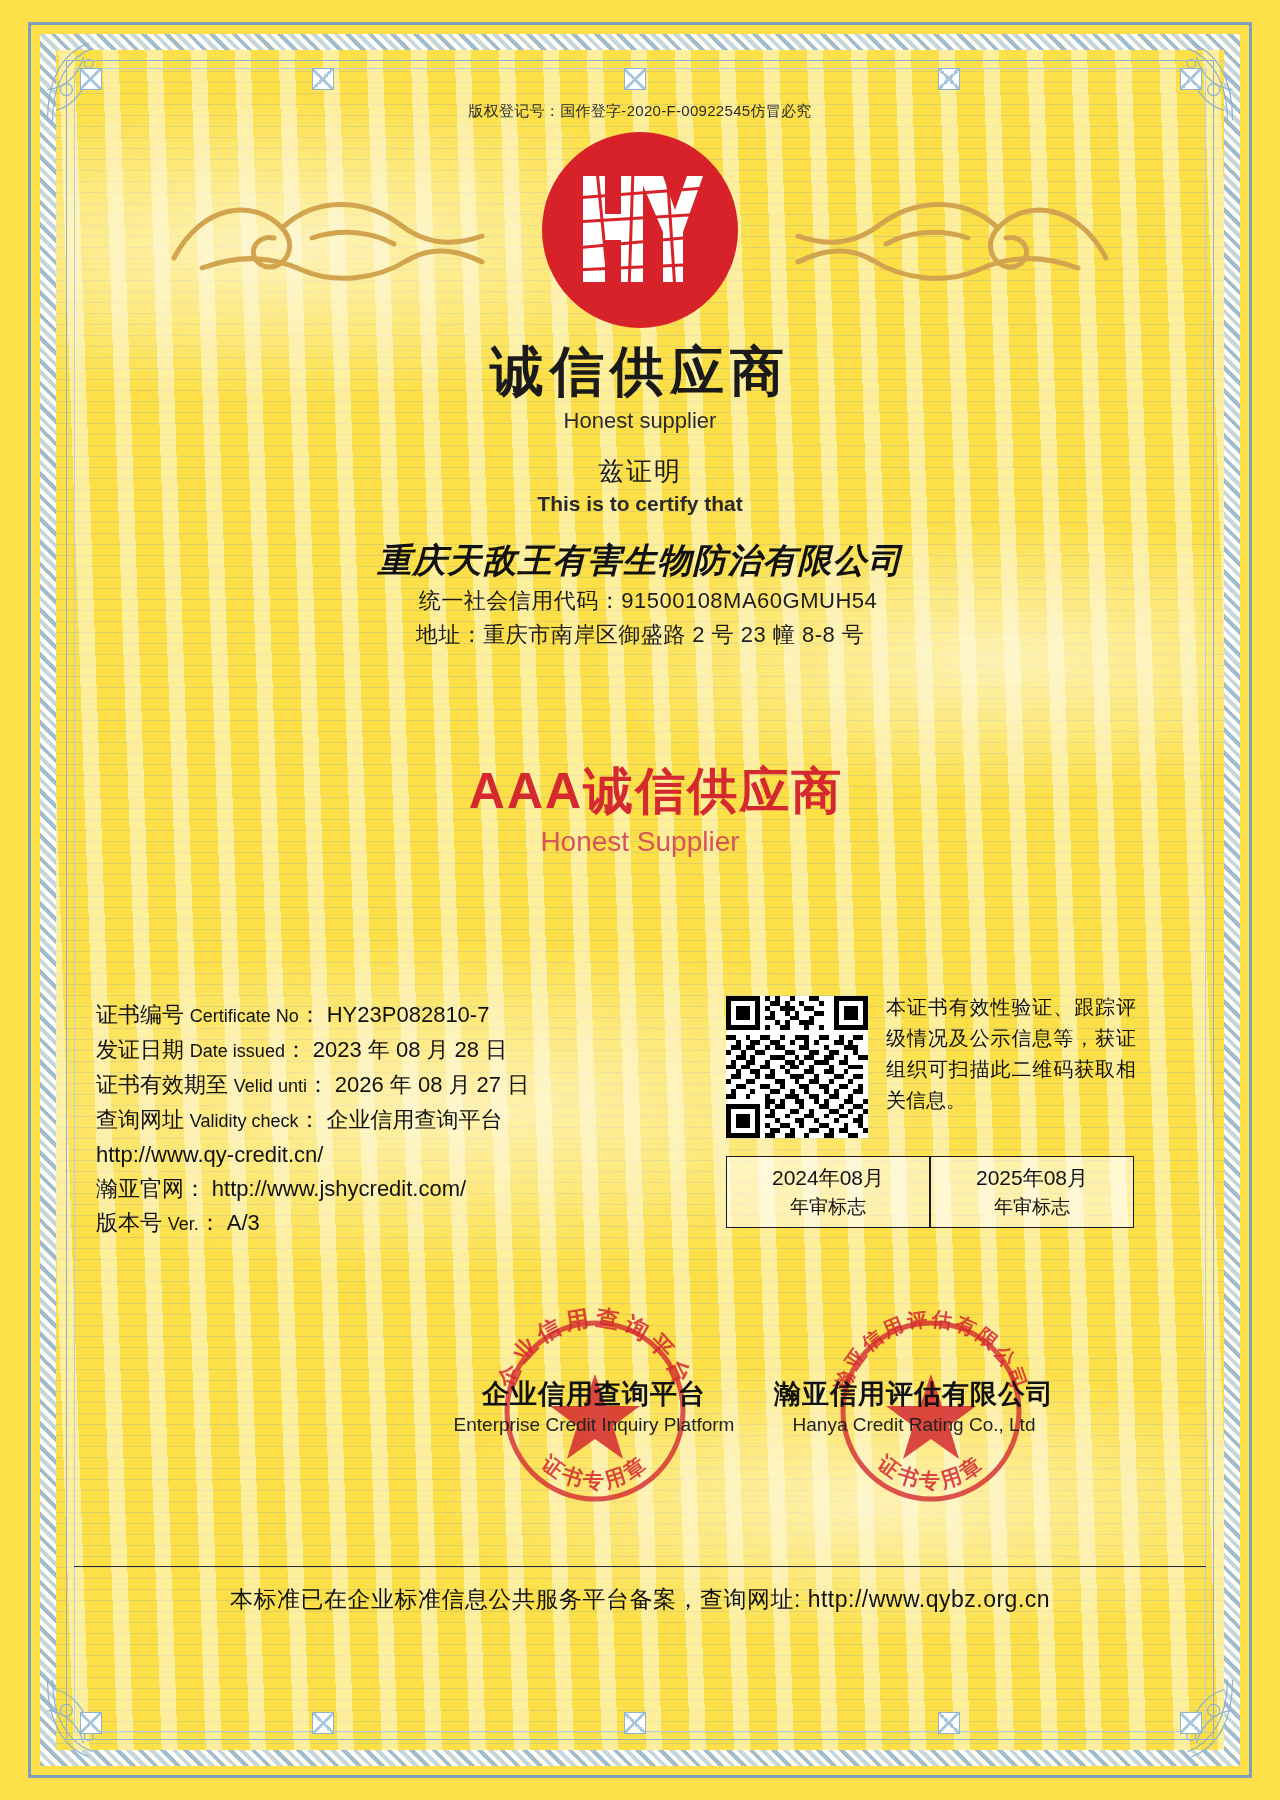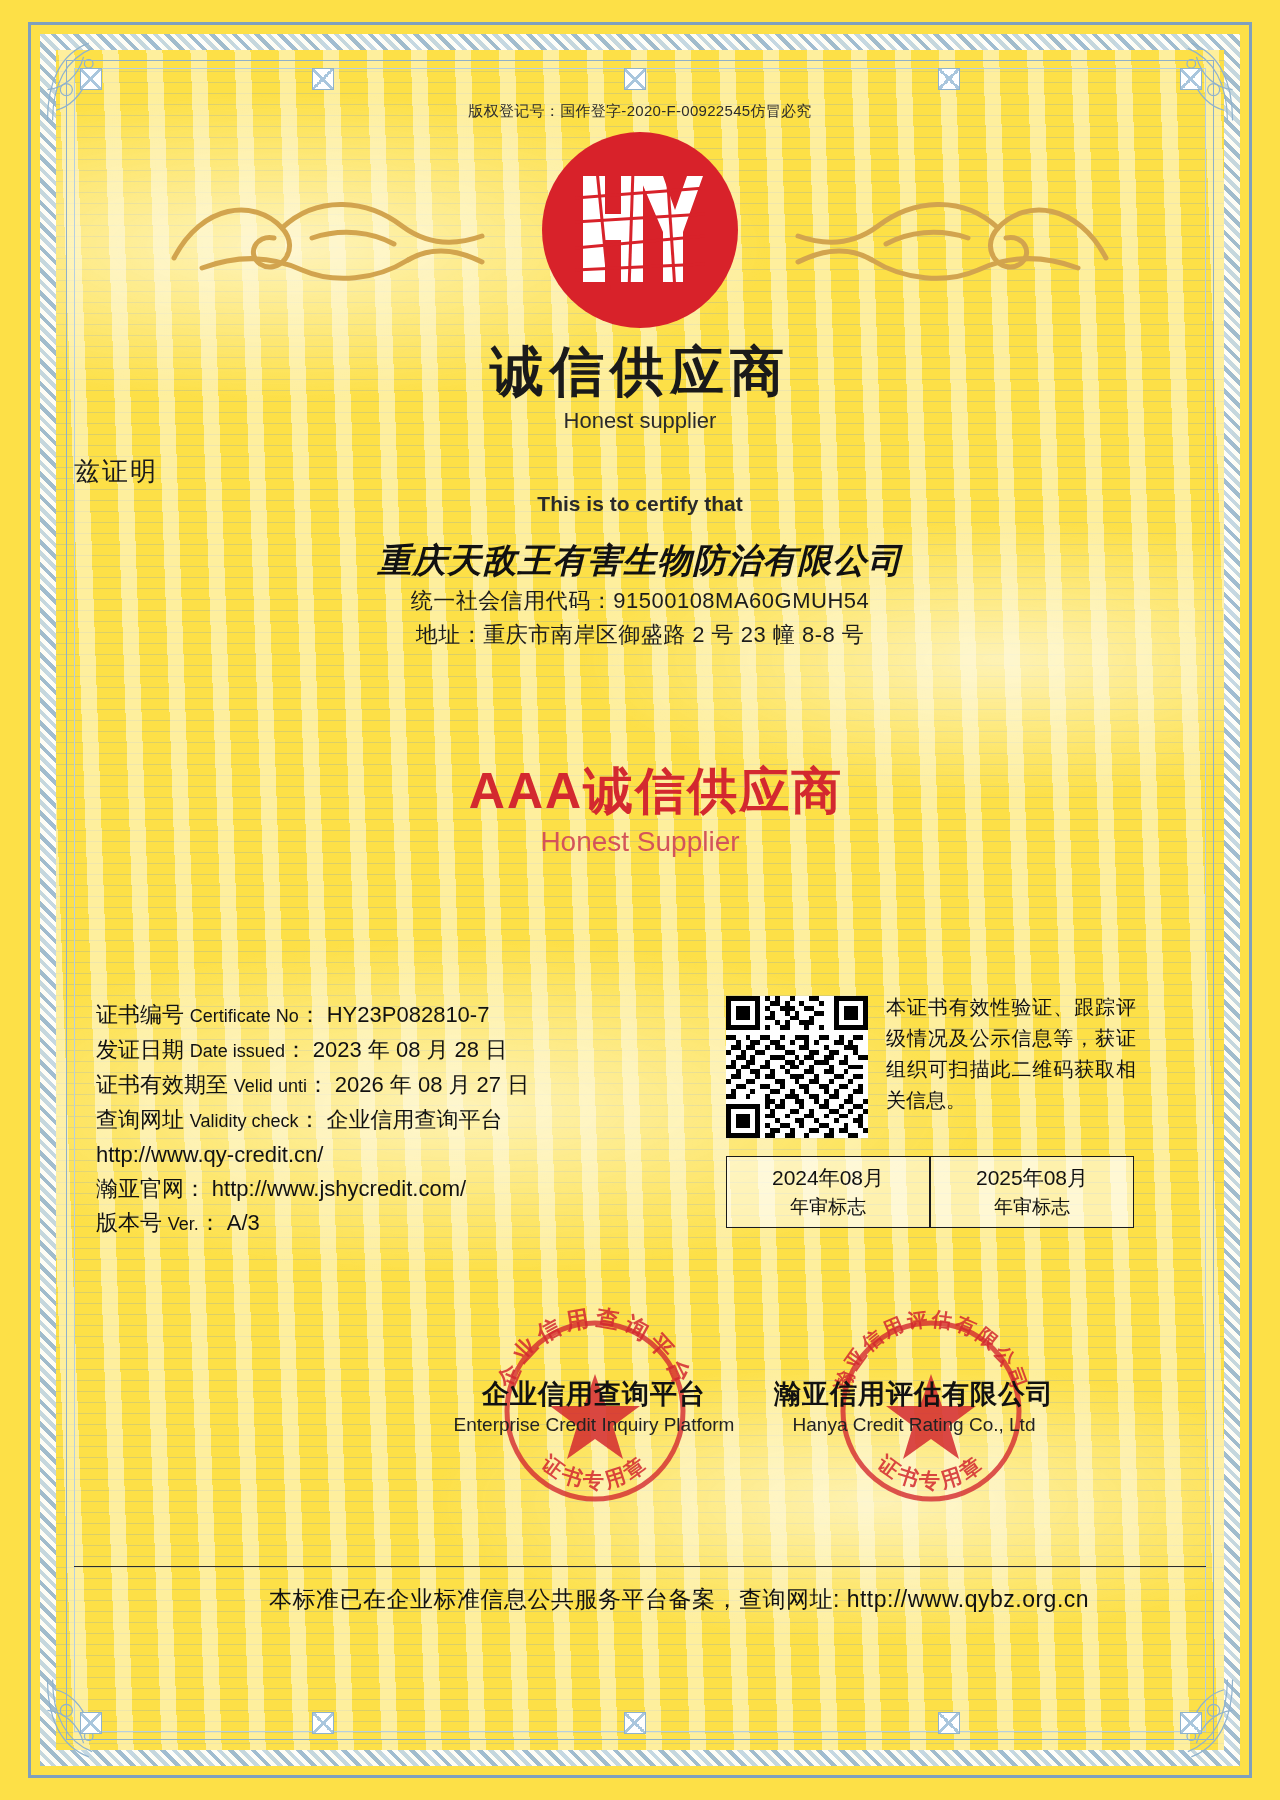--- a/index.html
+++ b/index.html
@@ -193,21 +193,21 @@
     top: 340px;
     width: 100%;
     text-align: center;
     font-size: 22px;
     color: #2a2a2a;
   }
   .certify-cn {
     position: absolute;
     top: 386px;
     width: 100%;
-    text-align: left;
+    text-align: center;
     font-size: 26px;
     color: #1a1a1a;
     letter-spacing: 2px;
   }
   .certify-en {
     position: absolute;
     top: 424px;
     width: 100%;
     text-align: center;
     font-size: 21px;
@@ -226,20 +226,21 @@
     font-style: italic;
   }
   .company-code {
     position: absolute;
     top: 518px;
     width: 100%;
     text-align: center;
     font-size: 22px;
     color: #1c1c1c;
     letter-spacing: 0.5px;
+    padding-left: 8px;
   }
   .company-addr {
     position: absolute;
     top: 552px;
     width: 100%;
     text-align: center;
     font-size: 22px;
     color: #1c1c1c;
     letter-spacing: 0.5px;
   }
@@ -378,21 +379,20 @@
     border-top: 1.5px solid #2c2c2c;
   }
   .footer-text {
     position: absolute;
     top: 1516px;
     width: 100%;
     text-align: center;
     font-size: 23px;
     color: #111;
     letter-spacing: 0.5px;
-    margin-left: 39px;
   }
 </style>
 </head>
 <body>
 
 <div class="page">
 
   <div class="wave-bg"></div>
 
   <div class="border-outer"></div>

